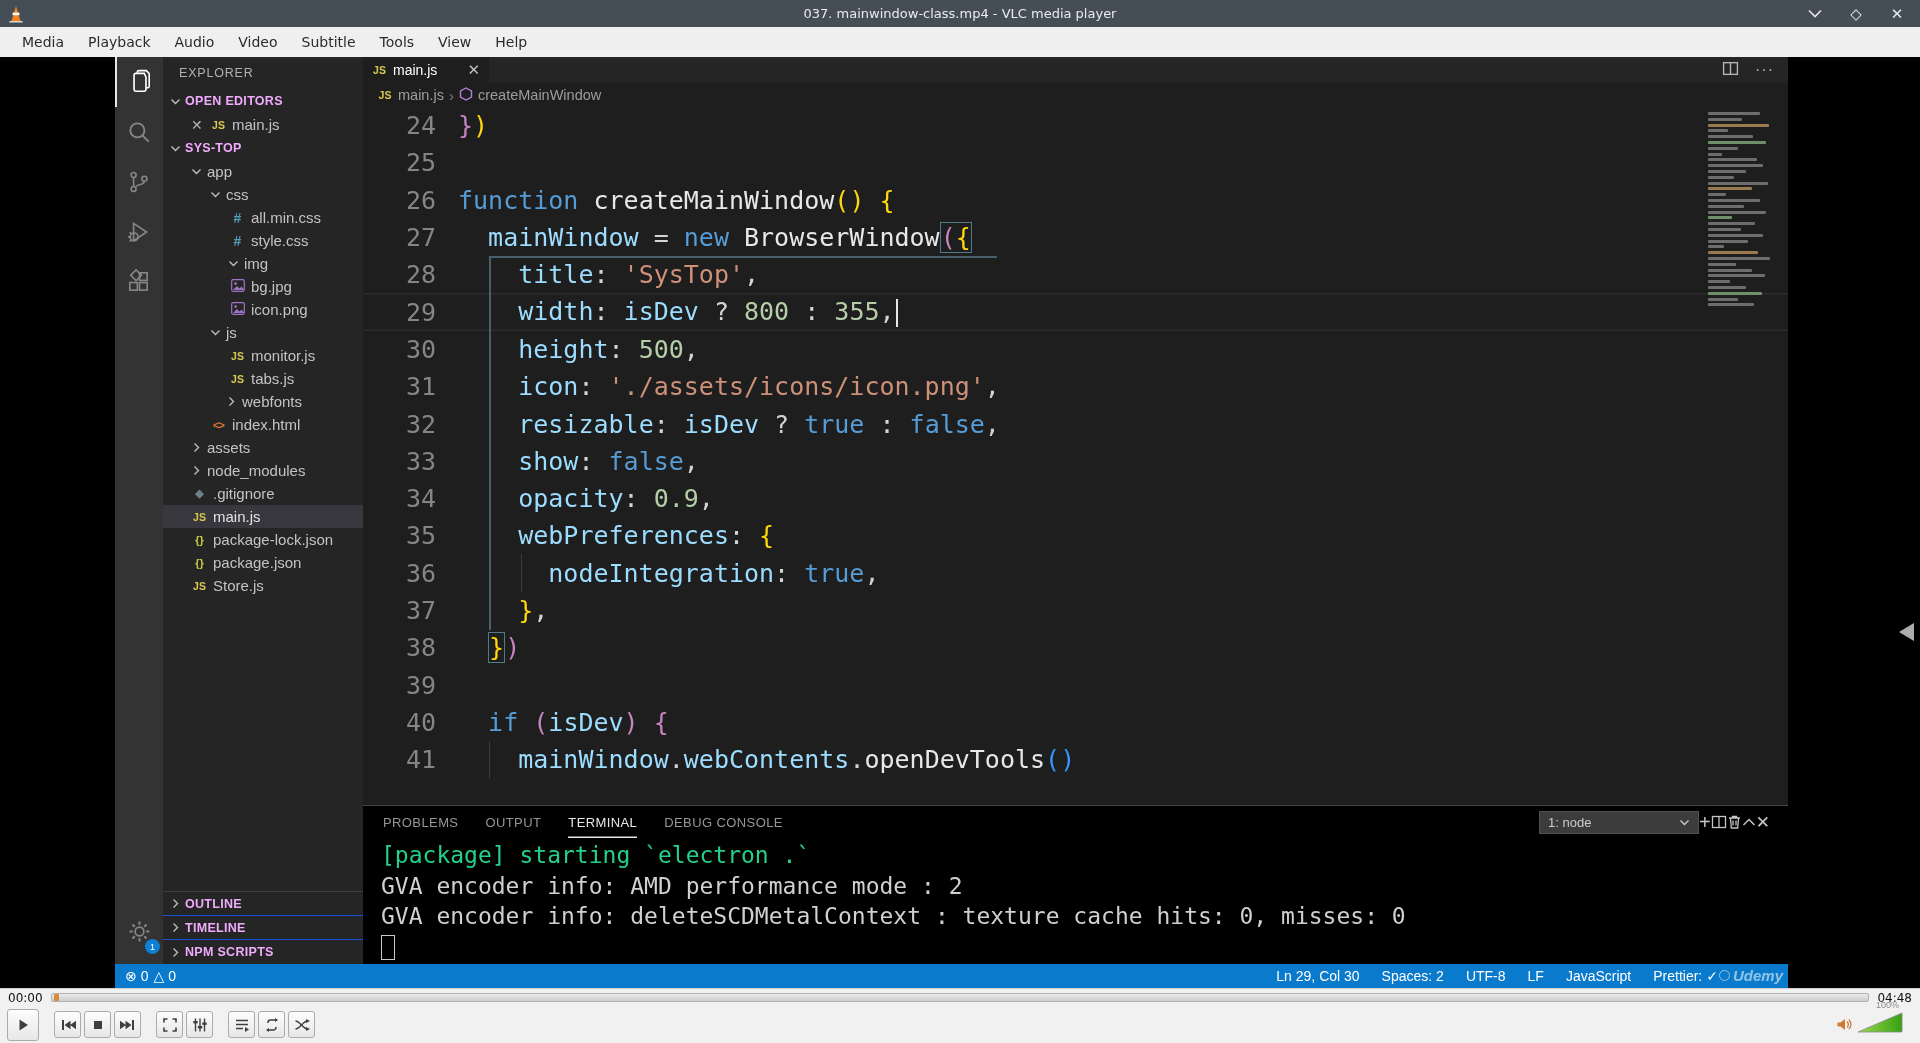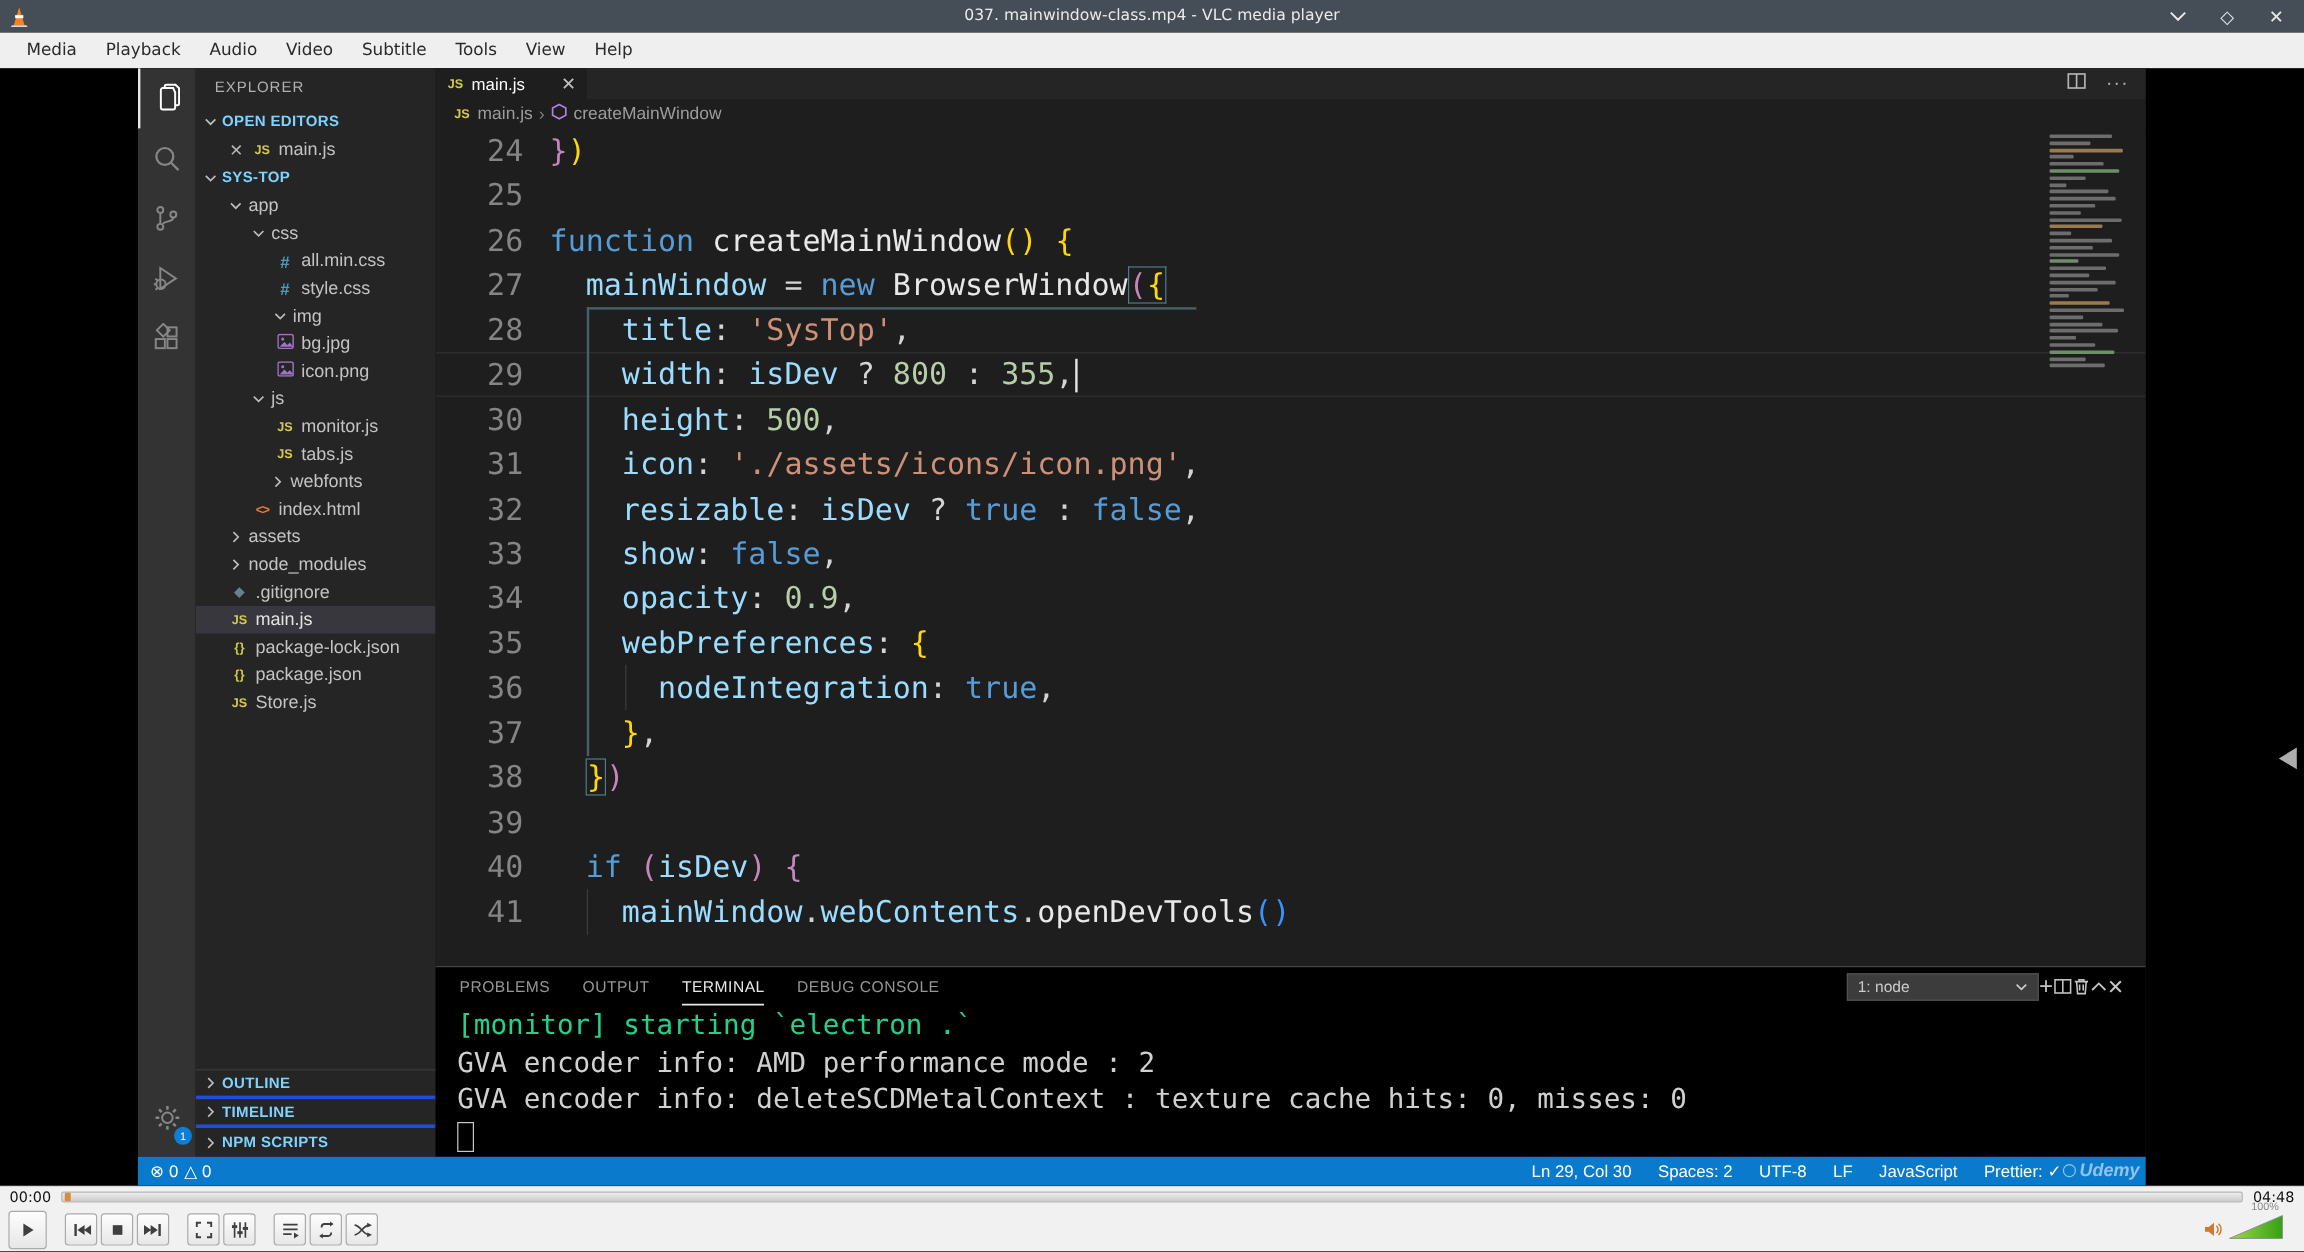--- a/index.html
+++ b/index.html
@@ -36,36 +36,36 @@
   
   .activitybar { width:48px; background:#333333; display:flex; flex-direction:column; align-items:center; flex:none; }
   .ab-icon { width:48px; height:50px; display:flex; align-items:center; justify-content:center; color:#878787; }
   .ab-icon.active { color:#fff; border-left:2px solid #e7e7e7; }
   .ab-bottom { margin-top:auto; margin-bottom:8px; position:relative; }
   .ab-badge { position:absolute; right:3px; bottom:2px; width:15px; height:15px; border-radius:50%; background:#0d7fd4; color:#fff; font-size:9px; display:flex; align-items:center; justify-content:center; }
 
   
   .sidebar { width:200px; background:#252526; color:#c3c3c3; font-size:15px; display:flex; flex-direction:column; flex:none; overflow:hidden; }
   .sb-header { height:32px; line-height:32px; padding-left:16px; font-size:12.5px; letter-spacing:0.8px; color:#b0b0b0; }
-  .sb-section { height:24px; display:flex; align-items:center; gap:3px; padding-left:6px; font-weight:bold; font-size:12.5px; color:#7dd3fc; letter-spacing:0.3px; }
+  .sb-section { height:24px; display:flex; align-items:center; gap:3px; padding-left:6px; font-weight:bold; font-size:12.5px; color:#f0abfc; letter-spacing:0.3px; }
   .oe-row { height:23px; display:flex; align-items:center; padding-left:28px; gap:4px; }
   .oe-close { color:#b5b5b5; font-size:14px; width:14px; }
   .tree { flex:none; }
   .tree-row { height:23px; display:flex; align-items:center; gap:4px; }
   .tree-row.sel { background:#37373d; color:#e2e2e2; }
   .tl-label { white-space:nowrap; }
   .tchev { display:flex; width:13px; justify-content:center; }
   .fi { width:19px; flex:none; font-weight:bold; text-align:center; display:inline-block; }
   .fi-js { color:#d6c84e; font-size:10.5px; }
   .fi-hash { color:#519aba; font-size:14px; }
   .fi-html { color:#e37933; font-size:11px; letter-spacing:-1px; }
   .fi-json { color:#cbcb41; font-size:11px; }
   .fi-git { color:#6d8086; font-size:11px; }
   .sb-bottom { margin-top:auto; border-top:1px solid #3c3c3c; }
-  .sb-bottom .sb-section { border-bottom:3px solid #1d4ed8; height:24px; }
+  .sb-bottom .sb-section { border-bottom:1px solid #1d4ed8; height:24px; }
   .sb-bottom .sb-section:last-child { border-bottom:none; }
 
   
   .main { flex:1; display:flex; flex-direction:column; min-width:0; }
   .tabbar { height:26px; background:#252526; display:flex; align-items:stretch; flex:none; }
   .tab { width:126px; background:#1e1e1e; display:flex; align-items:center; gap:6px; padding:0 9px; color:#ffffff; font-size:14px; }
   .tab .fi { width:15px; }
   .tab-close { margin-left:auto; color:#c0c0c0; font-size:15px; }
   .tabbar-right { margin-left:auto; display:flex; align-items:center; gap:16px; padding-right:14px; color:#b5b5b5; }
   .breadcrumb { height:24px; background:#1e1e1e; display:flex; align-items:center; gap:5px; padding-left:14px; color:#9d9d9d; font-size:14.5px; flex:none; }
@@ -560,21 +560,21 @@
                   </span>
                   <span class="picon">
                     <svg width="14" height="10" viewBox="0 0 14 10">
                       <path d="M1.5 8 L7 2.5 L12.5 8" fill="none" stroke="currentColor" stroke-width="1.5"></path>
                     </svg>
                   </span>
                   <span class="picon">✕</span>
                 </div>
               </div>
             <div class="term" id="term">
-                <div class="tline t-g">[monitor] starting `electron .`</div>
+                <div class="tline t-g">[package] starting `electron .`</div>
                 <div class="tline">GVA encoder info: AMD performance mode : 2</div>
                 <div class="tline">GVA encoder info: deleteSCDMetalContext : texture cache hits: 0, misses: 0</div>
                 <div class="tline"><span class="tcur"></span></div>
               </div>
           </div>
         </div>
       </div>
 
       <div class="statusbar">
         <div class="sb-left">

